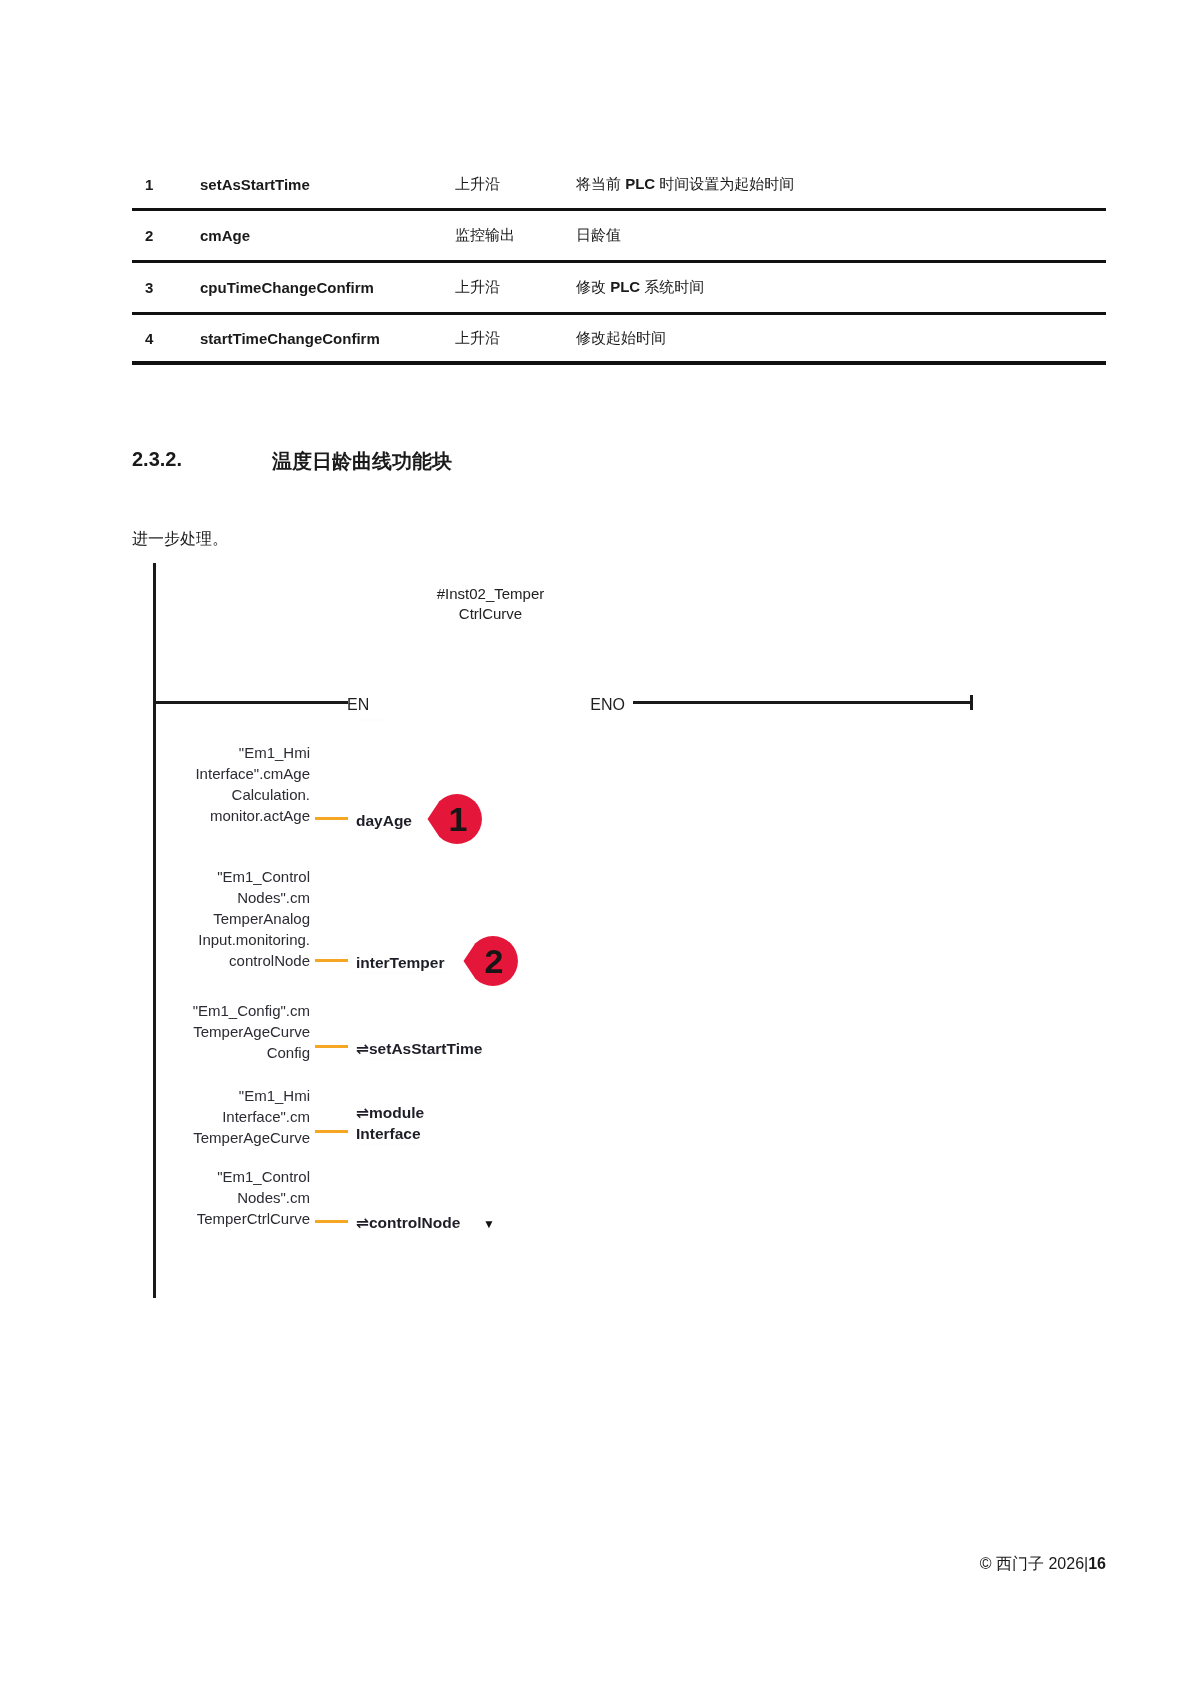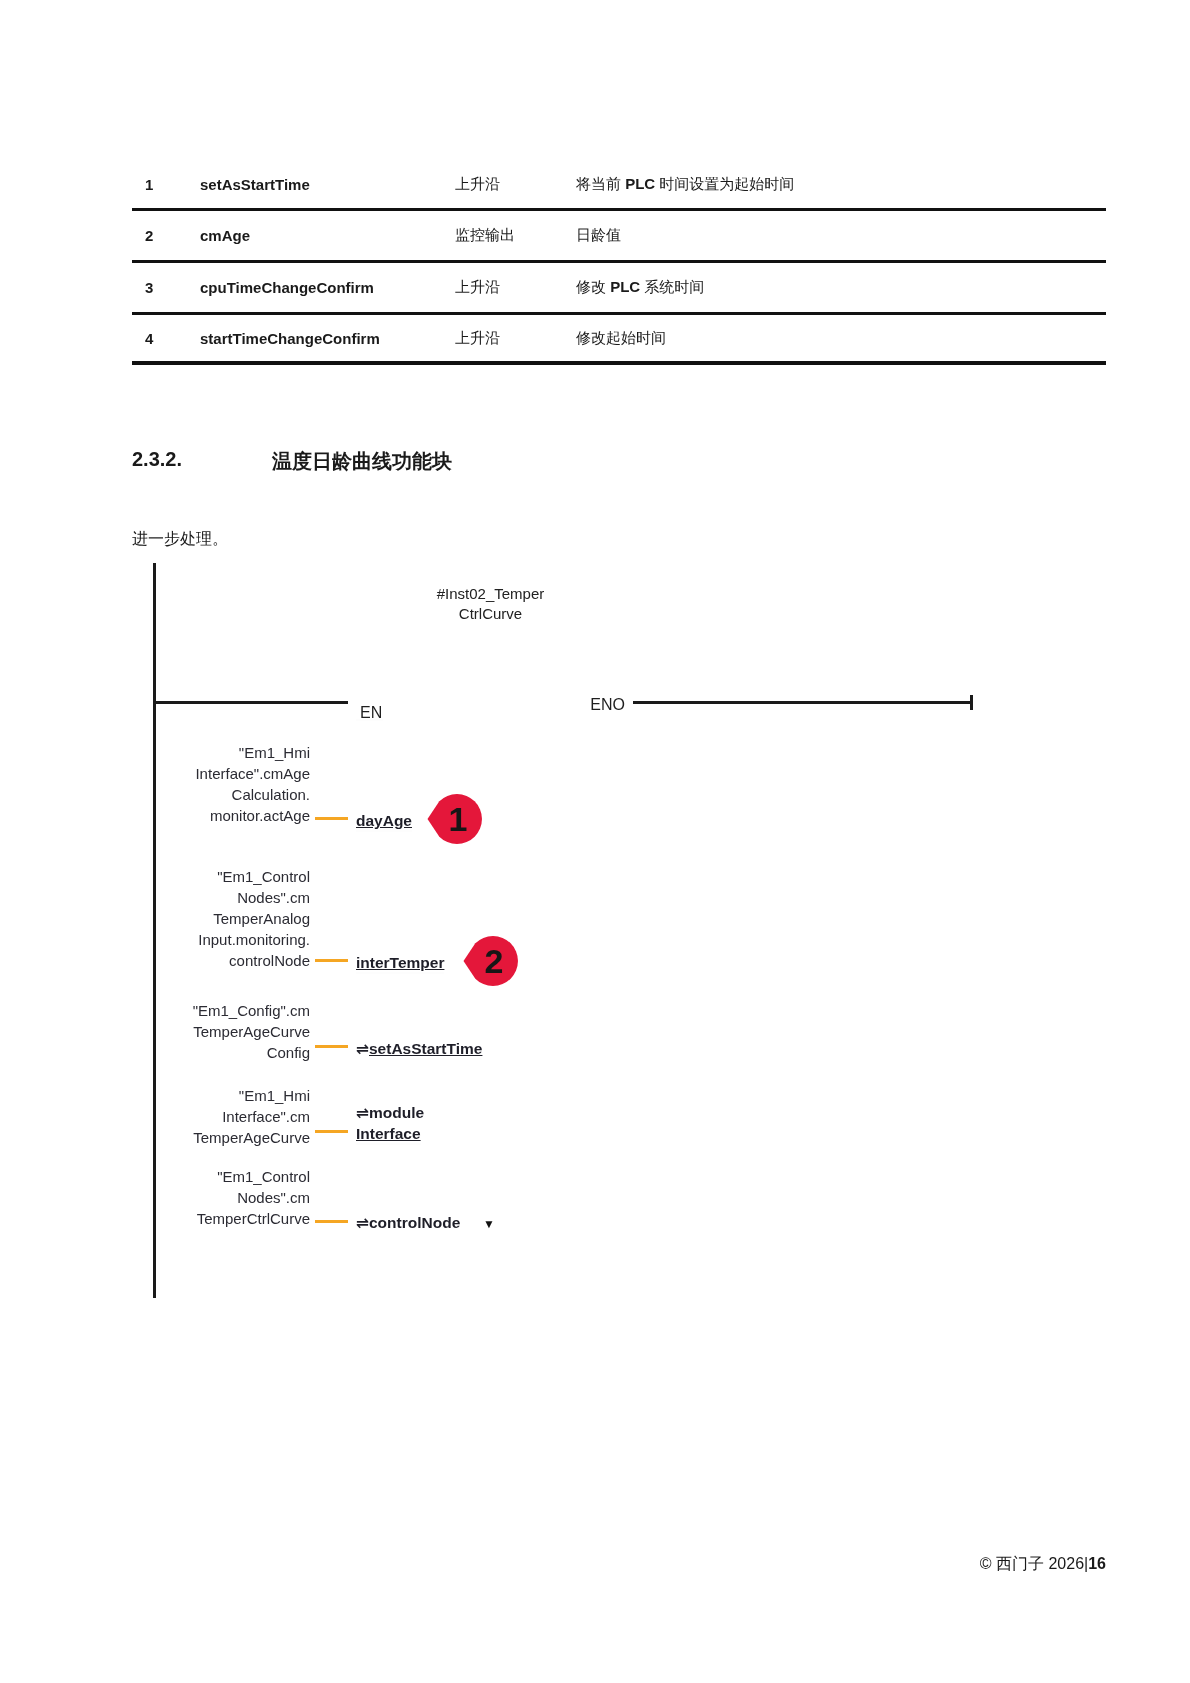--- a/index.html
+++ b/index.html
@@ -34,21 +34,21 @@
               font-size:15px; font-weight:bold; }
   .fbd-name { position:absolute; left:0; top:26px; width:100%; text-align:center;
               font-size:16px; font-weight:bold; color:#111; }
   .fbd-bottom-strip { position:absolute; left:0; bottom:0; width:100%; height:7px; background:#C9C9D3; }
   .pin { position:absolute; font-size:16px; color:#1f1f1f; }
   .pin-underline { position:absolute; height:2px; background:#fdfdfd; }
   .operand { position:absolute; right:880px; width:200px; text-align:right;
              font-size:15px; line-height:21px; color:#2b2b33; }
   .param { position:absolute; left:356px; font-size:15.5px; font-weight:600;
            color:#1e1e28; line-height:21px; }
-  .param .u { border-bottom:2px solid #fdfdfd; padding-bottom:1px;text-decoration:underline; }
+  .param .u { border-bottom:2px solid #fdfdfd; padding-bottom:1px; }
   .inout-sym { font-weight:600; }
   .expand-arrow { position:absolute; font-size:12px; color:#111; }
   .callout { position:absolute; width:56px; height:54px; }
   .callout text { font:bold 34px "Liberation Sans","DejaVu Sans",sans-serif; }
   
   .footer-left  { position:absolute; left:134px; top:1554px; font-size:16px; }
   .footer-right { position:absolute; right:84px; top:1554px; font-size:16px; text-align:right; }
   .footer-right b { font-weight:bold; }
 </style>
 </head>
@@ -95,21 +95,21 @@
 
   <div class="inst-label" style="top:584px">#Inst02_Temper</div>
   <div class="inst-label" style="top:604px">CtrlCurve</div>
 
   <div class="wire-black" style="left:154px; top:701px; width:194px;"></div>
 
   <div class="wire-black" style="left:633px; top:701px; width:339px;"></div>
   <div class="tick" style="left:970px; top:695px;"></div>
 
 
-  <div class="pin" style="left:360px; top:696px;margin-top:8px;">EN</div>
+  <div class="pin" style="left:347px; top:696px;">EN</div>
   <div class="pin-underline" style="left:356px; top:719px; width:27px;"></div>
   <div class="pin" style="left:348px; top:696px; width:277px; text-align:right; padding-right:10px;">ENO</div>
 
   <div id="fbd-rows">
       <div class="operand" style="top: 742px;">
         <div>"Em1_Hmi</div>
         <div>Interface".cmAge</div>
         <div>Calculation.</div>
         <div>monitor.actAge</div>
       </div>

